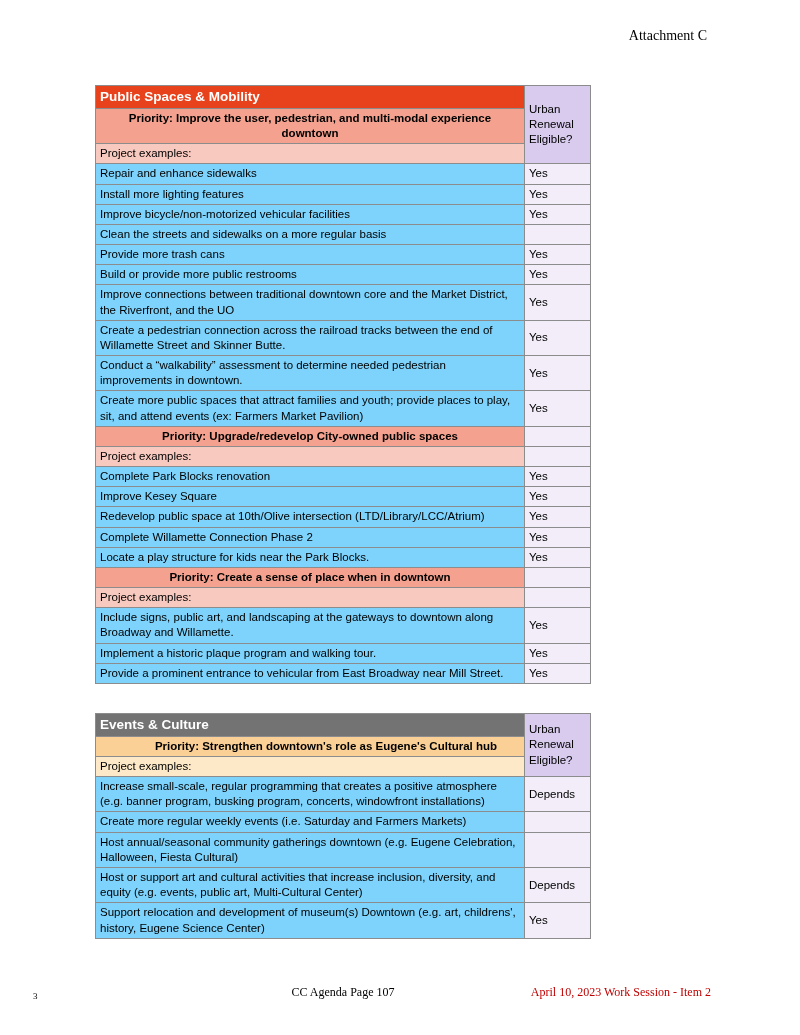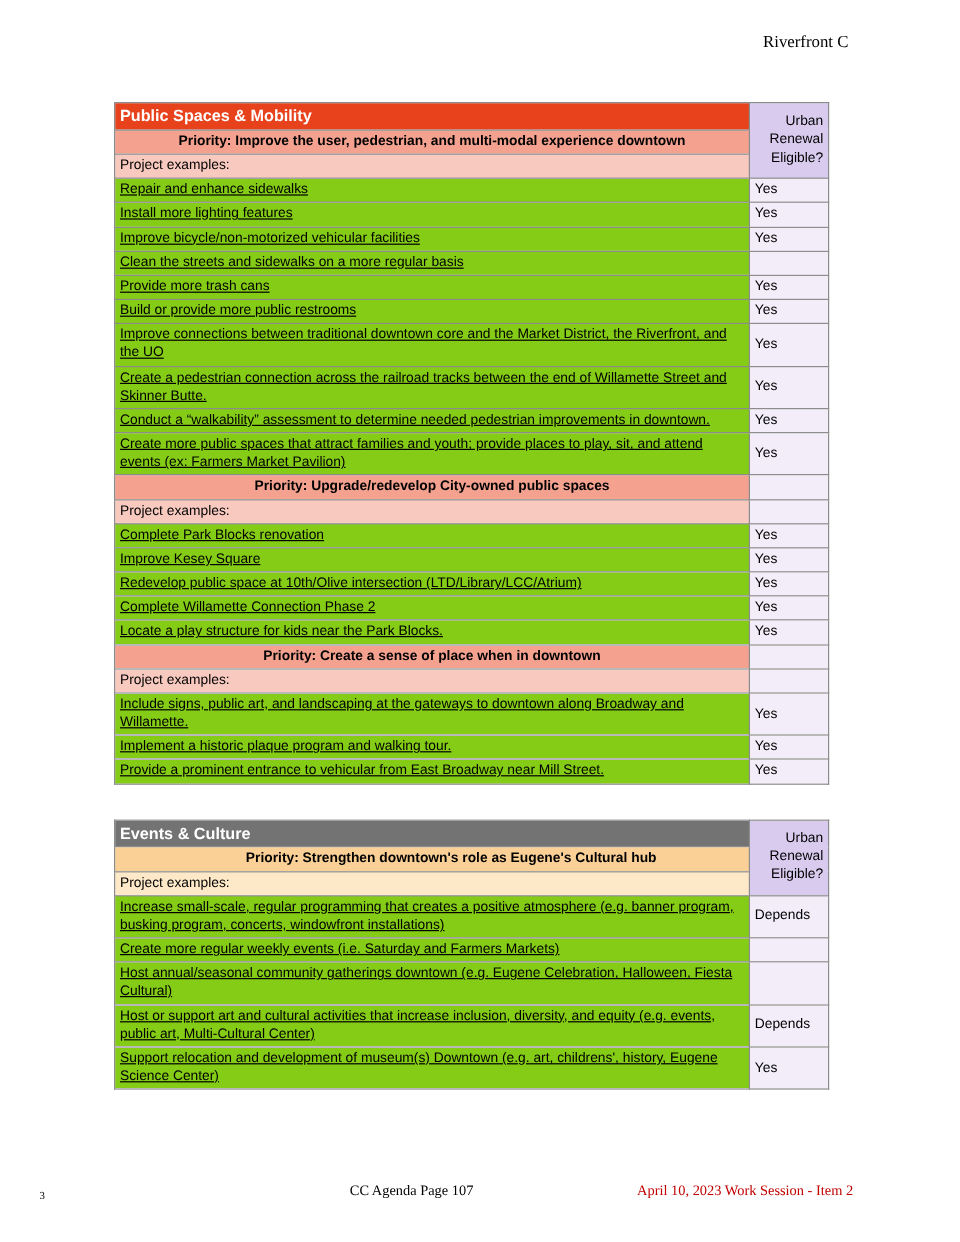--- a/index.html
+++ b/index.html
@@ -6,60 +6,60 @@
   html,body { background:#e9e9e9; }
   body { width:800px; height:1035px; position:relative; font-family:"Liberation Sans", sans-serif; }
   .page {
     position:absolute; inset:0; background:#ffffff;
   }
   .attachment-label {
     position:absolute; top:28px; right:93px;
     font-family:"Liberation Serif", serif; font-size:14px; color:#000;
   }
   .tables-container {
-    position:absolute; left:95px; top:85px; width:596px;
+    position:absolute; left:95px; top:85px; width:496px;
   }
   table.doc-table {
     border-collapse:collapse; width:100%; table-layout:fixed;
     font-size:11.5px; line-height:1.32; color:#000;
     margin-bottom:29px;
   }
   table.doc-table col.col-elig { width:66px; }
   table.doc-table td {
     border:1px solid #8c8c8c; padding:2px 4px; vertical-align:middle;
     overflow:hidden;
   }
   td.title-cell {
     color:#fff; font-weight:bold; font-size:13.5px; padding:3px 6px;
   }
   td.elig-head {
-    text-align:right; font-size:11.5px; padding:2px 3px; vertical-align:middle;
+    text-align:left; font-size:11.5px; padding:2px 3px; vertical-align:middle;
   }
   td.priority-cell { font-weight:bold; padding:3px 4px;text-align:center; }
   td.examples-cell { padding:2px 4px; }
-  td.project-cell { padding:2.5px 6px 2.5px 26px; background:#84cc16;text-decoration:underline; }
+  td.project-cell { padding:2.5px 6px 2.5px 26px; background:#7dd3fc; }
   td.elig-cell { padding:2.5px 7px; }
   .footer-page-number {
     position:absolute; left:33px; top:991px; font-size:9px;
     font-family:"Liberation Serif", serif; color:#000;
   }
   .footer-center {
     position:absolute; left:0; width:686px; top:985px; text-align:center;
     font-family:"Liberation Serif", serif; font-size:12px; color:#000;
   }
   .footer-right {
     position:absolute; right:89px; top:985px;
     font-family:"Liberation Serif", serif; font-size:12px;
   }
 </style>
 </head>
 <body>
 
 <div class="page">
-  <div class="attachment-label">Riverfront C</div>
+  <div class="attachment-label">Attachment C</div>
 
   <div class="tables-container" id="tables">
       <table class="doc-table">
         <colgroup>
           <col>
           <col class="col-elig">
         </colgroup>
         <tbody>
           <tr>
             <td class="title-cell" style="background: rgb(232, 66, 29);">Public Spaces &amp; Mobility</td>

